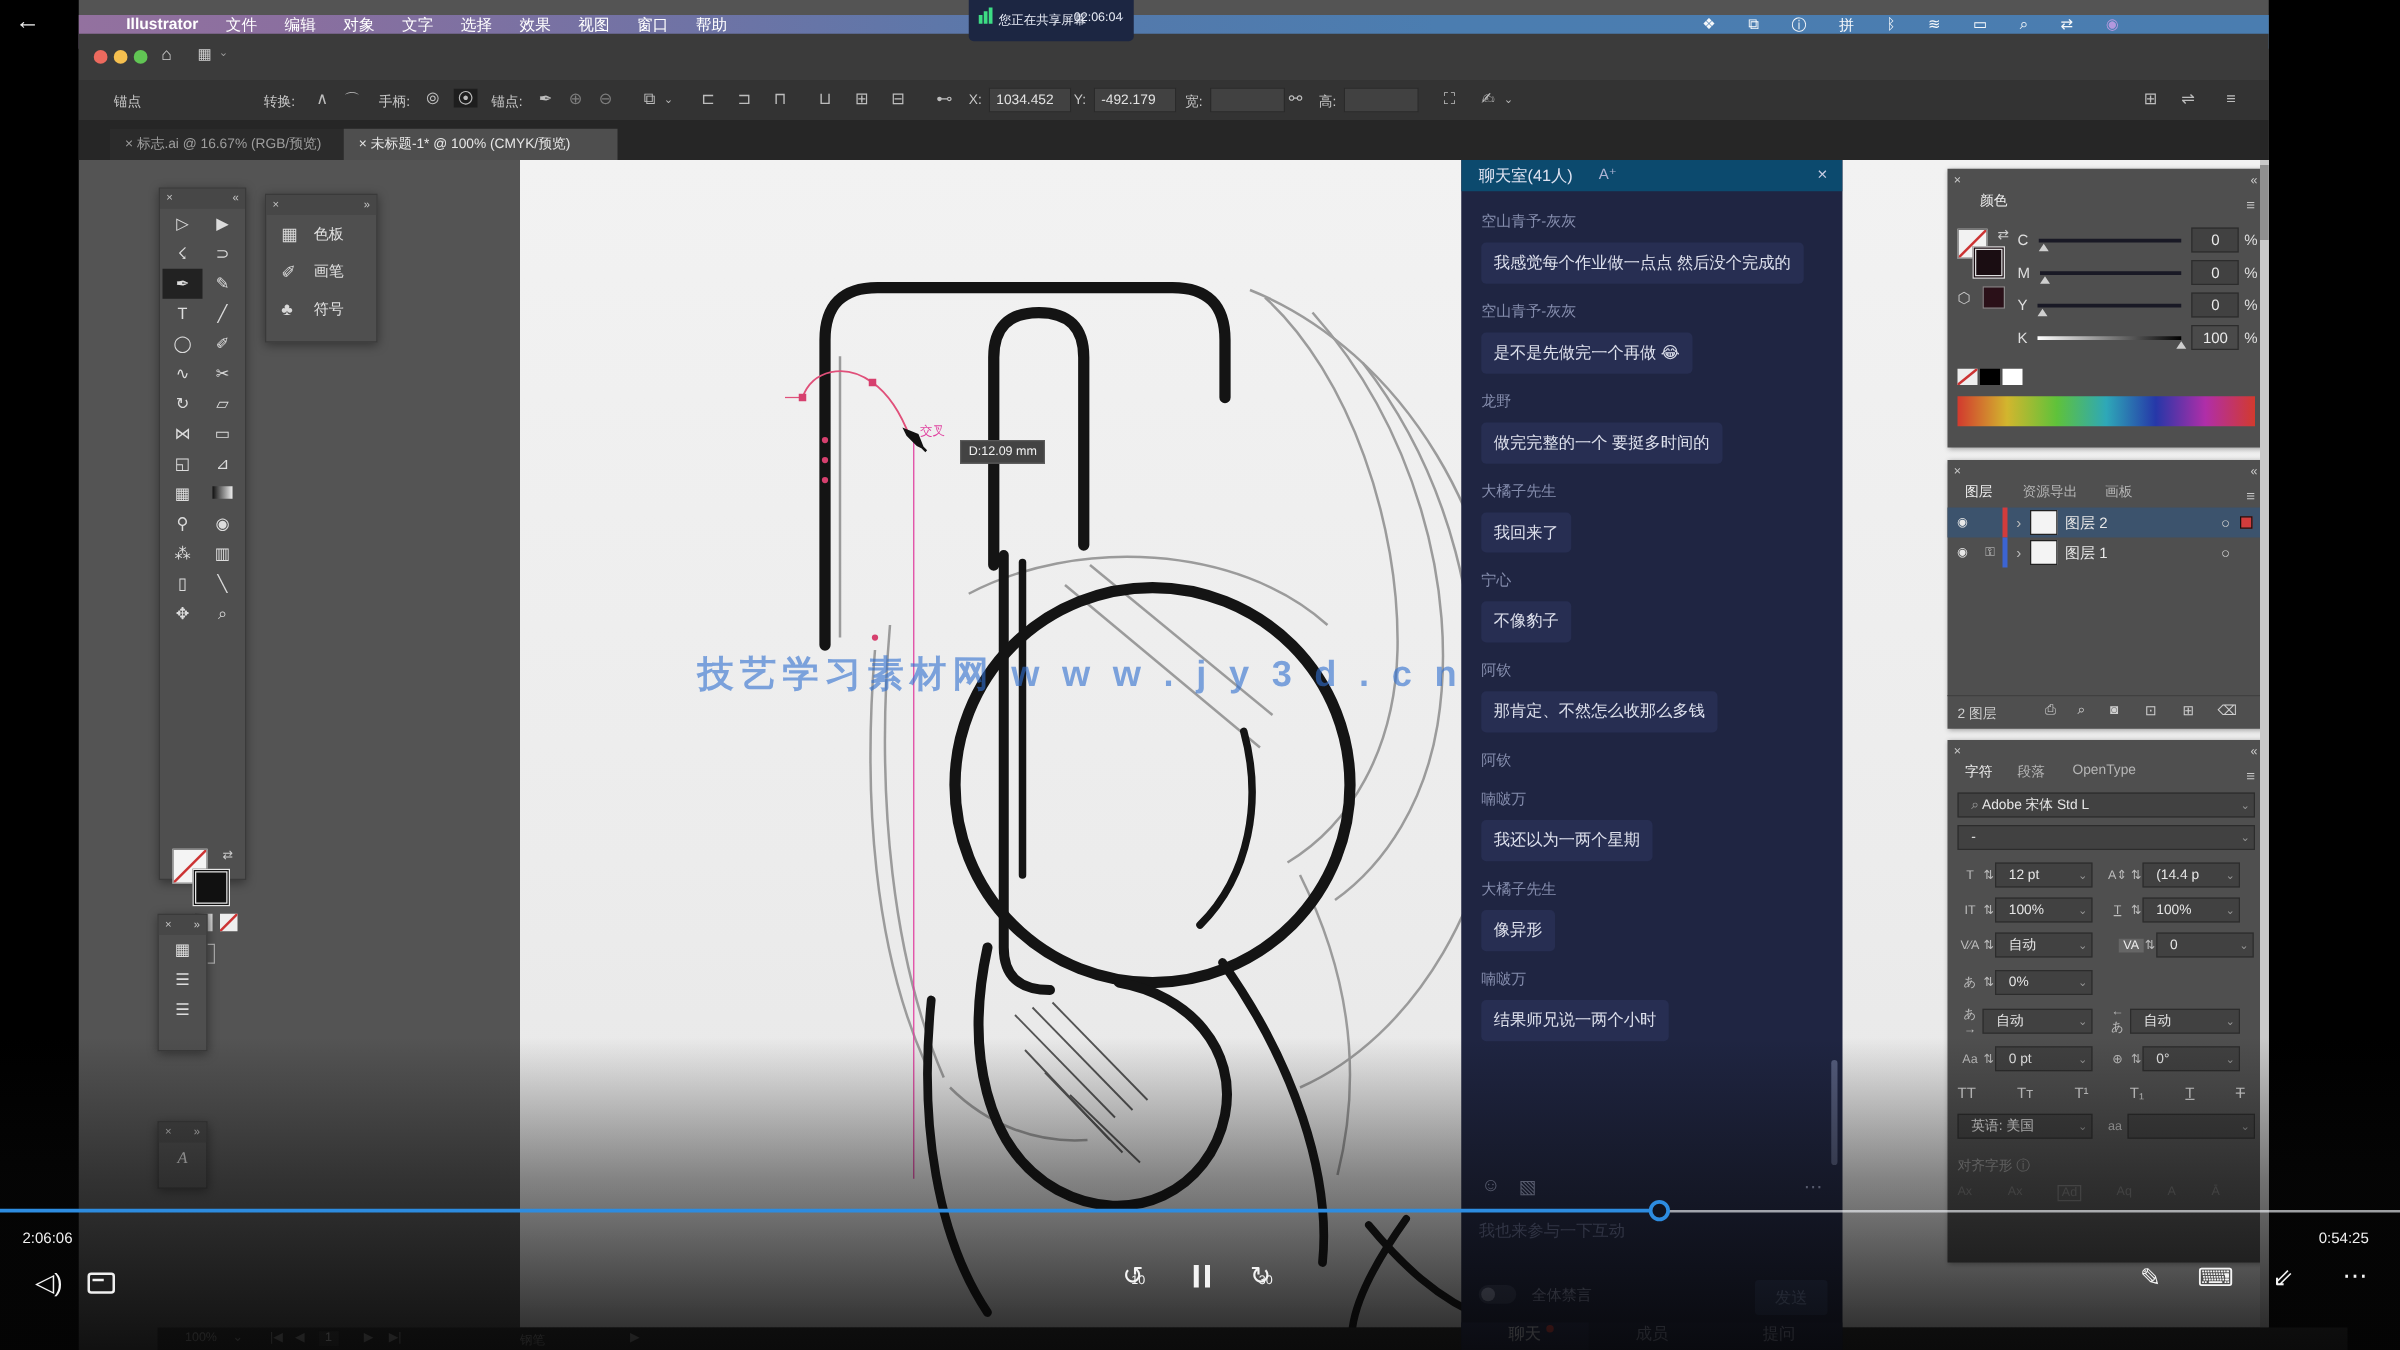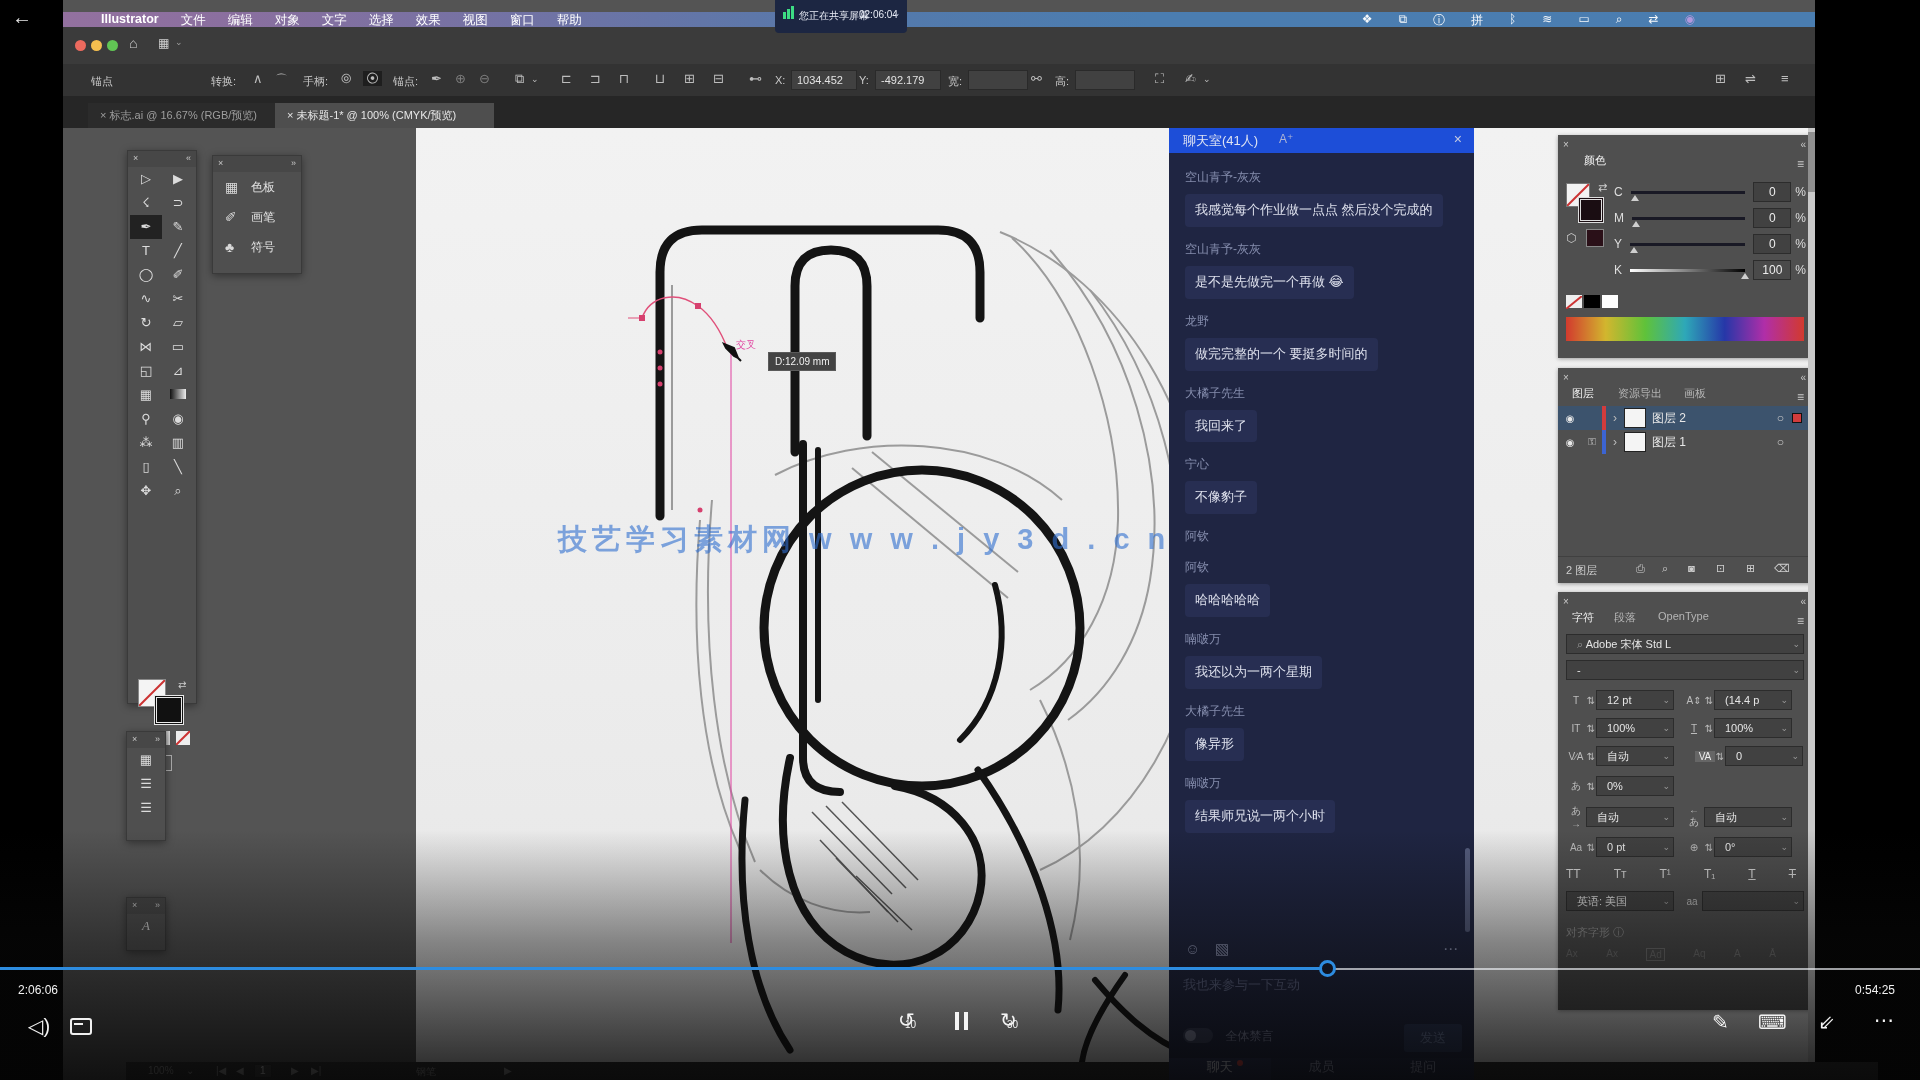--- a/index.html
+++ b/index.html
@@ -38,21 +38,21 @@
   .fphead{height:16px;background:#474747;font-size:9px;color:#c7c7c7;position:relative;}
   .fphead .x{position:absolute;left:5px;top:2px;}
   .fphead .c{position:absolute;right:5px;top:2px;}
   .toolgrid{display:grid;grid-template-columns:32px 32px;justify-content:center;}
   .tool{height:24px;text-align:center;line-height:24px;font-size:13px;color:#dcdcdc;}
   .tool.sel{background:#222;}
   .prow{display:flex;align-items:center;height:30px;padding-left:12px;font-size:12px;color:#e2e2e2;}
   .prow .pic{width:26px;font-size:14px;color:#d8d8d8;}
   
   #chat{left:1169px;top:128px;width:305px;height:952px;background:#1f2542;overflow:hidden;}
-  #chathead{position:absolute;left:0;top:0;width:100%;height:25px;background:#1d4ed8;color:#dfe3f2;}
+  #chathead{position:absolute;left:0;top:0;width:100%;height:25px;background:#0c4a6e;color:#dfe3f2;}
   #chatbody{position:absolute;left:0;top:25px;width:100%;height:785px;padding:2px 16px;box-sizing:border-box;overflow:hidden;}
   .cname{font-size:12px;color:#858dad;margin-top:14px;}
   .cbub{display:inline-block;max-width:248px;background:#272e52;color:#dde0ec;font-size:13px;
         line-height:1.45;padding:7px 10px;border-radius:4px;margin-top:8px;}
   #chattools{position:absolute;left:0;top:812px;width:100%;height:26px;color:#9aa2c4;}
   #chatinput{position:absolute;left:14px;top:848px;color:#666e93;font-size:13px;}
   .toggle{width:30px;height:15px;border-radius:8px;background:#3a415f;position:relative;display:inline-block;}
   .toggle .knob{position:absolute;left:2px;top:2px;width:11px;height:11px;border-radius:50%;background:#8a90ad;}
   #sendbtn{position:absolute;right:12px;top:896px;width:58px;height:28px;background:#2e3a5f;color:#7181ab;
            font-size:13px;text-align:center;line-height:28px;border-radius:3px;}
@@ -563,22 +563,22 @@
       <div><span class="cbub">我感觉每个作业做一点点 然后没个完成的</span></div>
       <div class="cname">空山青予-灰灰</div>
       <div><span class="cbub">是不是先做完一个再做 😂</span></div>
       <div class="cname">龙野</div>
       <div><span class="cbub">做完完整的一个 要挺多时间的</span></div>
       <div class="cname">大橘子先生</div>
       <div><span class="cbub">我回来了</span></div>
       <div class="cname">宁心</div>
       <div><span class="cbub">不像豹子</span></div>
       <div class="cname">阿钦</div>
+      <div><span class="cbub">那肯定、不然怎么收那么多钱</span></div>
       <div class="cname">阿钦</div>
-      <div><span class="cbub">哈哈哈哈哈</span></div>
       <div class="cname">喃啵万</div>
       <div><span class="cbub">我还以为一两个星期</span></div>
       <div class="cname">大橘子先生</div>
       <div><span class="cbub">像异形</span></div>
       <div class="cname">喃啵万</div>
       <div><span class="cbub">结果师兄说一两个小时</span></div>
     </div>
     <div class="chatscroll"></div>
     <div id="chattools">
       <span class="a" style="left:16px;font-size:15px;">☺</span>

